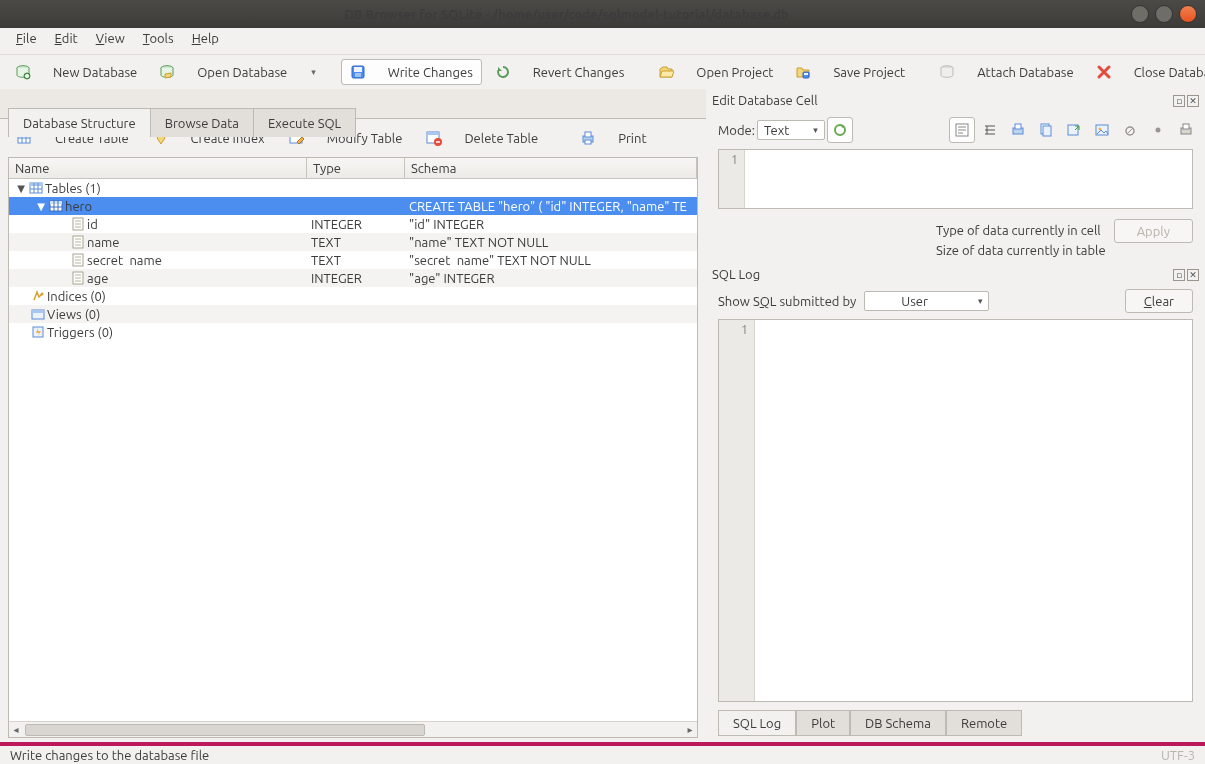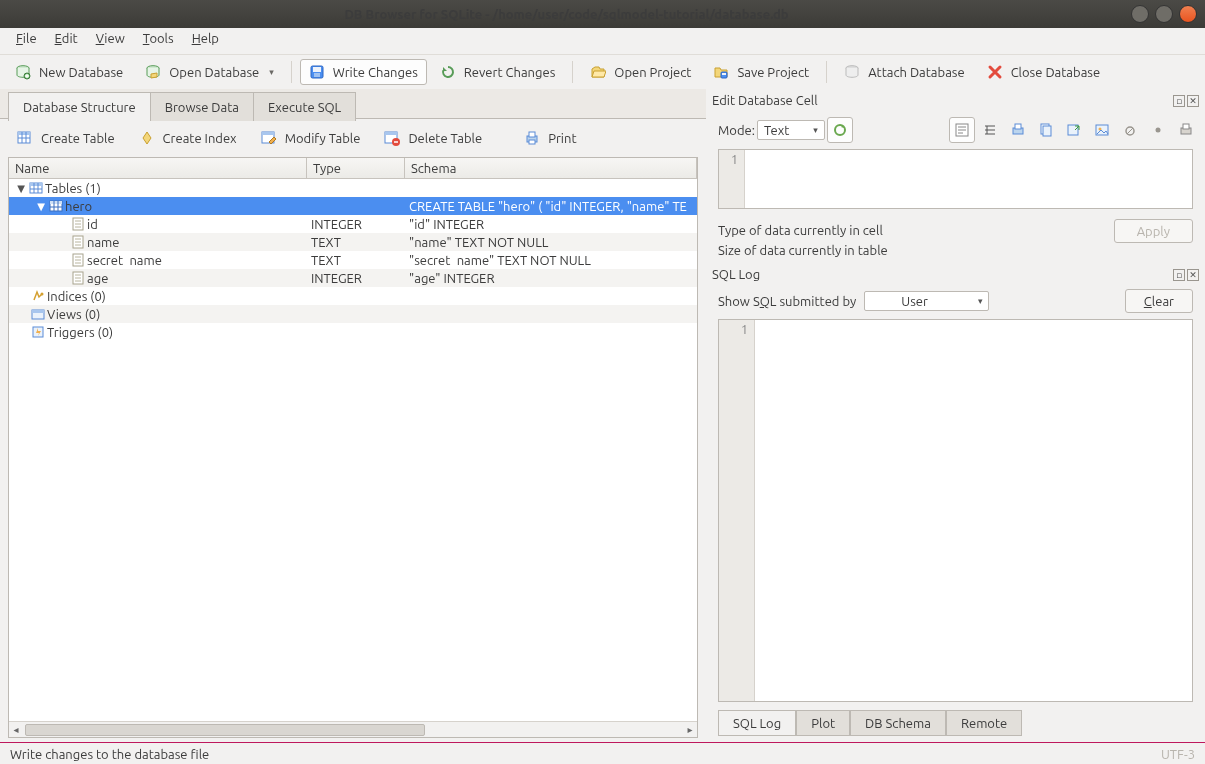--- a/index.html
+++ b/index.html
@@ -5,31 +5,31 @@
 * { box-sizing:border-box; margin:0; padding:0; font-family:"Ubuntu","DejaVu Sans",sans-serif; font-size:13px; color:#3c3c3c; }
 body { background:#f2f1f0; width:1205px; height:764px; overflow:hidden; display:flex; flex-direction:column; }
 .titlebar { height:28px; background:linear-gradient(#4b4a46,#3c3b37); display:flex; align-items:center; padding:0 8px; color:#dfdbd2; font-weight:bold; }
 .titlebar .title { flex:1; text-align:center; font-size:13px; }
 .win-btn { width:18px; height:18px; border-radius:9px; margin-left:6px; border:1px solid #333; }
 .win-min { background:#6f6d67; } .win-max { background:#6f6d67; } .win-close { background:linear-gradient(#f08050,#e95420); }
 .menubar { height:27px; background:#f2f1f0; display:flex; padding:0 8px; gap:2px; border-bottom:1px solid #e0ddd8; }
 .menubar span { padding:3px 8px; }
 .menubar span u { text-decoration:underline; }
 .toolbar { display:flex; align-items:center; padding:4px 6px; gap:4px; background:#f2f1f0; }
-.tbtn { display:flex; align-items:center; gap:8px; padding:4px 8px; border:1px solid transparent; border-radius:3px; white-space:nowrap; }
+.tbtn { display:flex; align-items:center; gap:22px; padding:4px 8px; border:1px solid transparent; border-radius:3px; white-space:nowrap; }
 .tbtn.boxed { border:1px solid #bdb9b3; background:#fdfdfd; }
 .tbtn.disabled { color:#a8a5a0;justify-content:space-between; }
 .tbtn .drop { font-size:9px; margin-left:2px; color:#6a6864; }
 .sep { width:1px; height:22px; background:#d6d2cc; margin:0 4px; }
 .ico { width:16px; height:16px; display:inline-block; flex:none; }
 .content { flex:1; display:flex; min-height:0; }
 .left { width:706px; display:flex; flex-direction:column; }
 .right { flex:1; display:flex; flex-direction:column; padding:2px 4px 0 4px; gap:2px; }
 .tabs { display:flex; border-bottom:1px solid #bdb9b3; background:#ece9e5; }
-.tab { padding:7px 14px; border:1px solid #bdb9b3; border-bottom:none; background:#e2dfda; margin-right:-1px; position:relative; top:3px; }
+.tab { padding:7px 14px; border:1px solid #bdb9b3; border-bottom:none; background:#e2dfda; margin-right:-1px; position:relative; top:19px; }
 .tab.active { background:#f2f1f0; font-weight:normal; z-index:2; }
 .tabtool { display:flex; align-items:center; gap:6px; padding:6px 8px; }
 .tree-wrap { flex:1; border:1px solid #bdb9b3; margin:0 8px 4px 8px; background:#fff; display:flex; flex-direction:column; }
 .tree-head { display:flex; background:linear-gradient(#f7f6f4,#ecebe7); border-bottom:1px solid #c7c3bd; }
 .tree-head div { padding:3px 6px; border-right:1px solid #c7c3bd; font-size:13px; }
 .col-name { width:298px; } .col-type { width:98px; } .col-schema { flex:1; }
 .tree-body { flex:1; overflow:hidden; }
 .row { display:flex; align-items:center; height:18px; font-size:13px; }
 .row .c-name { width:298px; display:flex; align-items:center; gap:2px; overflow:hidden; padding-left:0; }
 .row .c-type { width:98px; padding-left:4px; }
@@ -56,21 +56,21 @@
 .editbox .gutter { width:26px; background:#eceae6; border-right:1px solid #d6d2cc; text-align:right; padding:2px 6px 0 0; color:#888; }
 .apply { border:1px solid #bdb9b3; background:#f7f6f4; color:#b8b4ad; padding:4px 22px; border-radius:3px; }
 .info { padding:4px 8px 2px 8px; font-size:13px; }
 .sql-row { display:flex; align-items:center; gap:8px; padding:4px 8px; }
 .clearbtn { border:1px solid #bdb9b3; background:#f7f6f4; padding:4px 18px; border-radius:3px; }
 .log { flex:1; border:1px solid #bdb9b3; background:#fff; margin:0 8px 4px 8px; display:flex; }
 .log .gutter { width:36px; background:#eceae6; border-right:1px solid #d6d2cc; text-align:right; padding:2px 6px 0 0; color:#888; }
 .bot-tabs { display:flex; gap:0; padding:2px 8px 6px 8px; }
 .bot-tabs .btab { padding:5px 14px; border:1px solid #bdb9b3; background:#e2dfda; }
 .bot-tabs .btab.active { background:#f2f1f0; }
-.status { height:22px; display:flex; align-items:center; justify-content:space-between; padding:0 10px; border-top:1px solid #be185d; }
+.status { height:22px; display:flex; align-items:center; justify-content:space-between; padding:0 10px; border-top:4px solid #be185d; }
 .status .enc { color:#b8b4ad; }
 svg { display:block; }
 </style>
 </head>
 <body>
 
 <div class="titlebar">
   <span class="title">DB Browser for SQLite - /home/user/code/sqlmodel-tutorial/database.db</span>
   <div class="win-btn win-min"></div>
   <div class="win-btn win-max"></div>
@@ -448,21 +448,21 @@
           <svg width="16" height="16" viewBox="0 0 16 16">
             <rect x="3" y="6" width="10" height="6" fill="#d8d4ce" stroke="#888"></rect>
             <rect x="5" y="2" width="6" height="5" fill="#fff" stroke="#888"></rect>
           </svg>
         </div>
     </div>
     <div class="editbox">
       <div class="gutter">1</div>
       <div style="flex:1"></div>
     </div>
-    <div style="display:flex;align-items:flex-start;justify-content:space-between;padding:8px 8px 4px 0;">
+    <div style="display:flex;align-items:flex-start;justify-content:flex-end;padding:8px 8px 4px 0;">
       <div>
         <div class="info">Type of data currently in cell</div>
         <div class="info">Size of data currently in table</div>
       </div>
       <button class="apply">Apply</button>
     </div>
 
     <div class="panel-title">
       <span>SQL Log</span>
       <div class="mini">

